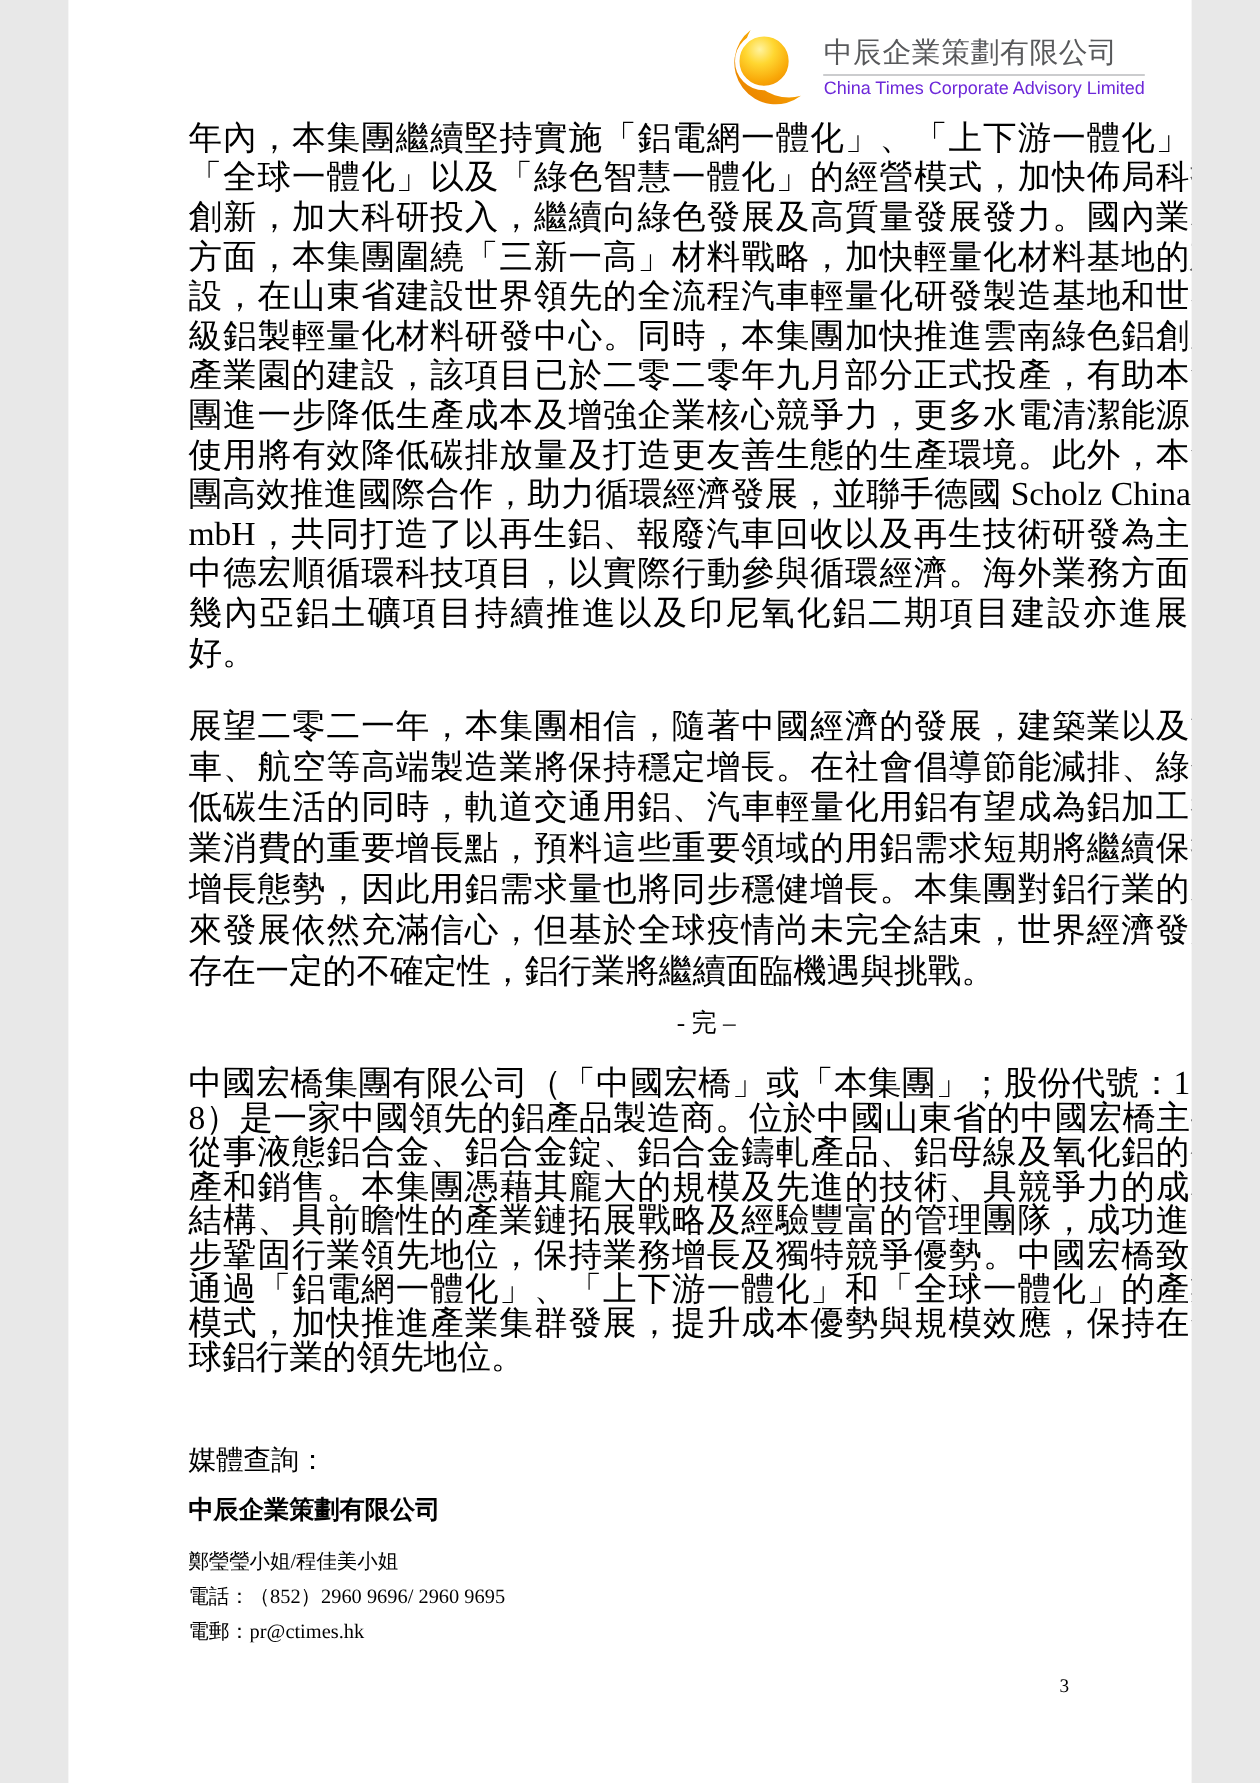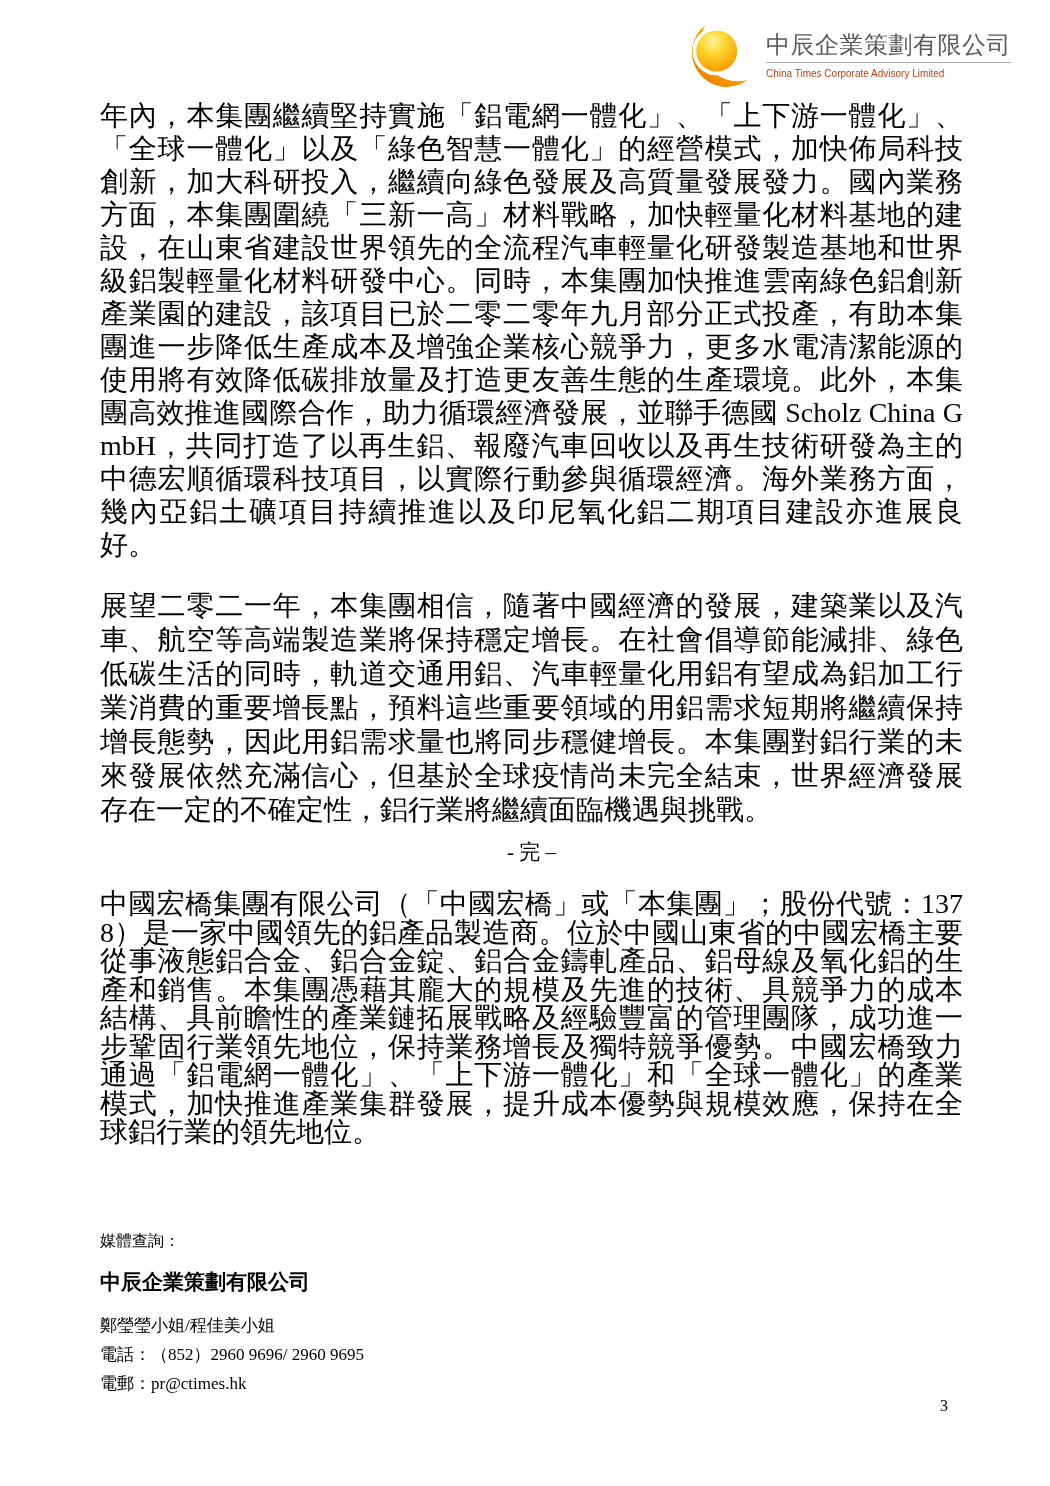--- a/index.html
+++ b/index.html
@@ -1,18 +1,18 @@
 <!DOCTYPE html>
 <html><head>
 <meta charset="utf-8">
 <style>
   html, body { margin: 0; padding: 0; background: #e8e8e8; }
   .page {
     position: relative;
-    width: 1050px;
+    width: 936px;
     height: 1486px;
     margin: 0 auto;
     background: #ffffff;
     font-family: "Liberation Serif", "DejaVu Serif", serif;
     color: #000000;
     overflow: hidden;
   }
 
   
   .header {
@@ -34,23 +34,23 @@
     letter-spacing: 0.5px;
     color: #58595b;
     white-space: nowrap;
   }
   .logo-divider {
     height: 1px;
     background: #a9abae;
     margin: 2px 0 3px 0;
   }
   .logo-en {
-    font-size: 10px;
+    font-size: 15px;
     line-height: 15px;
-    color: #c2410c;
+    color: #6d28d9;
     white-space: nowrap;
   }
 
   
   .content {
     position: absolute;
     left: 100px;
     top: 99px;
     width: 863px;
   }
@@ -71,22 +71,22 @@
   .about-heading {
     margin-top: 96px;
     font-size: 21px;
     line-height: 30px;
     font-weight: bold;
     text-decoration: underline;
     text-underline-offset: 4px;
   }
   .para-3 { line-height: 28.5px; margin-top: 21px; }
   .media-heading {
-    margin-top: 79px;
-    font-size: 16px;
+    margin-top: 55px;
+    font-size: 23px;
     line-height: 29px;
   }
   .contact-company {
     margin-top: 13px;
     font-size: 21px;
     line-height: 29px;
     font-weight: bold;
   }
   .contact-line {
     margin-top: 0;

